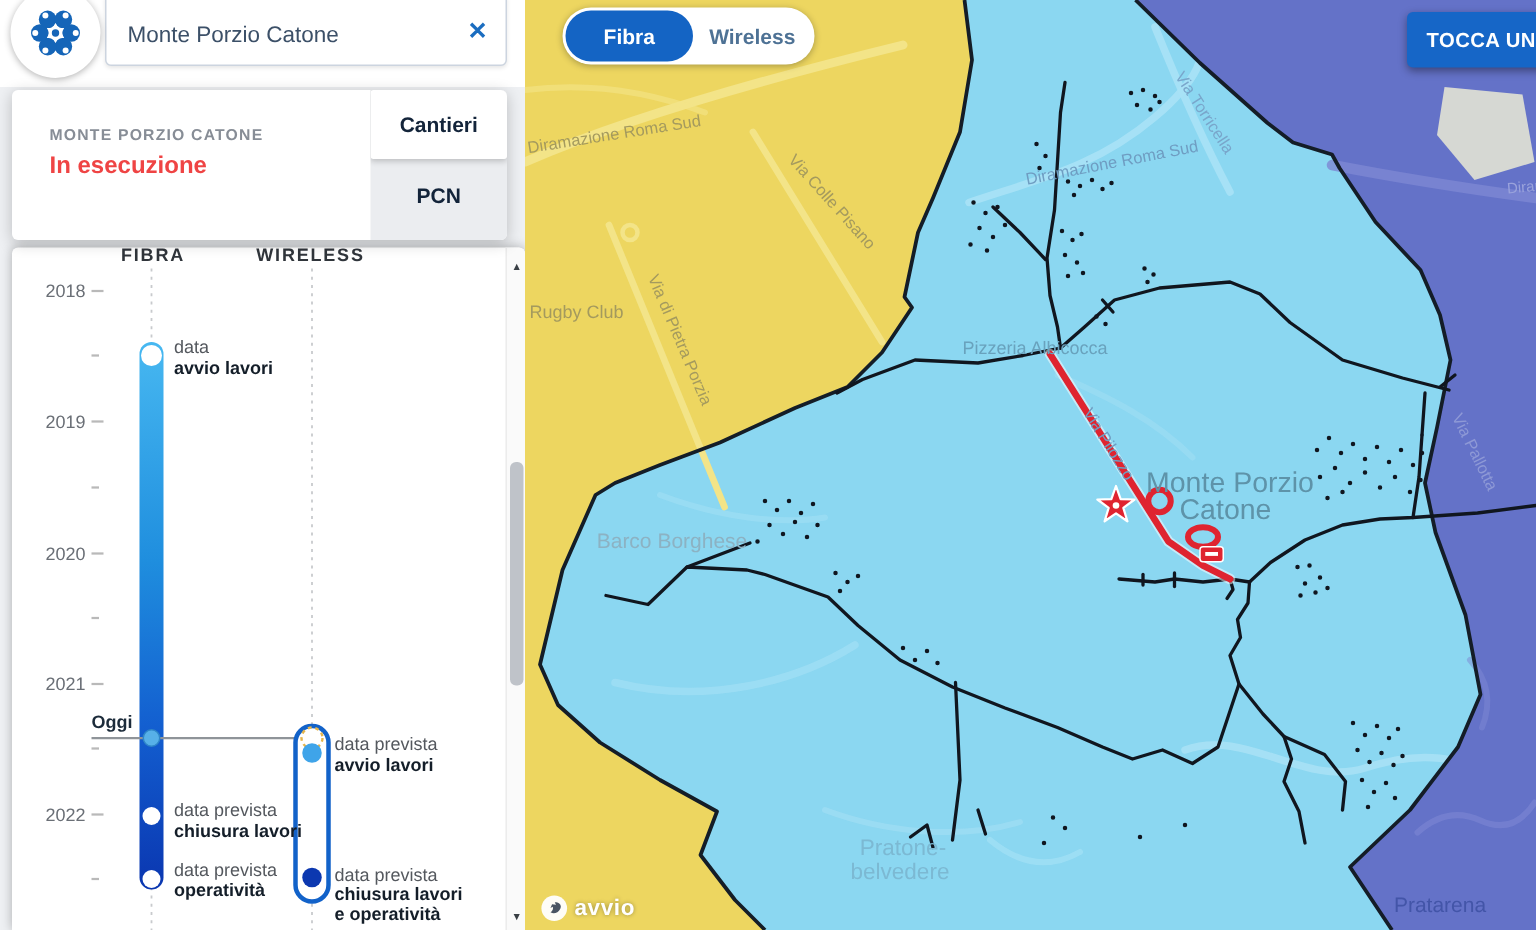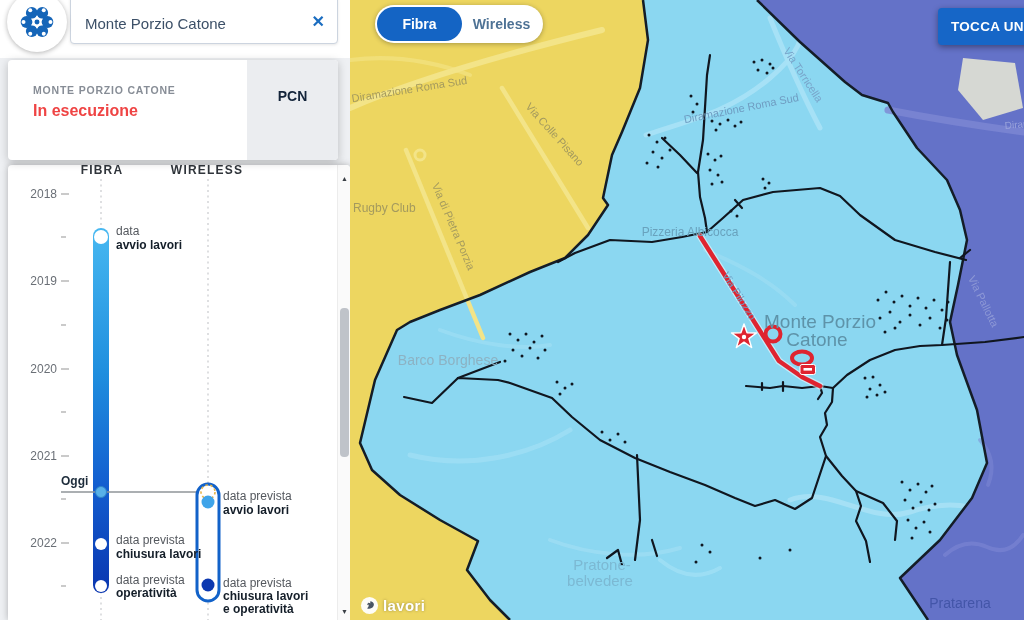--- a/index.html
+++ b/index.html
@@ -15,21 +15,21 @@
   .search-box input{position:absolute;left:12px;top:8px;width:210px;height:34px;border:none;outline:none;
        font-family:"Liberation Sans",sans-serif;font-size:15px;color:#3c5068;background:transparent}
   .search-clear{position:absolute;right:12px;top:14px;color:#1b6dc0;font-size:16px;font-weight:bold;cursor:pointer;line-height:22px}
   .result-card{position:absolute;left:8px;top:60px;width:330px;height:100px;background:#fff;border-radius:4px;
        box-shadow:0 2px 10px rgba(0,0,0,.22)}
   .muni-label{position:absolute;left:25px;top:24px;font-size:10.5px;font-weight:bold;color:#878d96;letter-spacing:.8px}
   .status-text{position:absolute;left:25px;top:42px;font-size:16px;font-weight:600;color:#ef4444}
   .tabs{position:absolute;right:0;top:0;width:91px;height:100px;background:#ebedf0;border-radius:0 4px 4px 0;overflow:hidden}
   .tab{width:91px;height:46px;line-height:46px;text-align:center;font-size:14px;font-weight:bold;color:#13243a;cursor:pointer}
   .tab.active{background:#fff;box-shadow:0 1px 4px rgba(0,0,0,.22);border-radius:2px}
-  .tab.inactive{margin-top:13px}
+  .tab.inactive{margin-top:1px}
   
   .timeline-card{position:absolute;left:8px;top:165px;width:342px;height:455px;background:#fff;
        border-radius:4px 4px 0 0;box-shadow:0 0 7px rgba(0,0,0,.28);overflow:hidden}
   .scrollbar{position:absolute;right:0;top:0;width:13px;height:455px;background:#fafafa;border-left:1px solid #ececec;box-sizing:border-box}
   .scroll-thumb{position:absolute;left:2px;top:143px;width:9px;height:149px;background:#bfc3c9;border-radius:4px}
   .scroll-arrow{position:absolute;left:0;width:13px;text-align:center;font-size:7px;color:#3a3f45}
   .arrow-up{top:10px}.arrow-down{bottom:5px}
   
   .map{position:absolute;left:350px;top:0;width:674px;height:620px;overflow:hidden;background:#8bd7f1}
   .map-pill{position:absolute;left:25px;top:5px;width:168px;height:38px;background:#fff;border-radius:19px;
@@ -143,20 +143,21 @@
           <polygon points="0,7 -6.06,-3.5 6.06,-3.5"></polygon>
       </g>
       <circle cx="0" cy="0" r="2.6" fill="#1565b8"></circle>
     </svg>
   </div>
 
   <div class="result-card">
     <div class="muni-label">MONTE PORZIO CATONE</div>
     <div class="status-text">In esecuzione</div>
     <div class="tabs">
+      <div class="tab active">Cantieri</div>
       <div class="tab inactive">PCN</div>
     </div>
   </div>
 </div>
 
 <div class="map">
   <svg width="674" height="620">
 
     <rect x="0" y="0" width="674" height="620" fill="#8bd7f1"></rect>
     <g stroke="#a9e2f6" fill="none" stroke-linecap="round">
@@ -254,15 +255,15 @@
     <div class="pill-wireless">Wireless</div>
   </div>
 
   <div class="cta-btn">TOCCA UN A</div>
 
   <div class="mapbox-logo">
     <svg width="19" height="19" viewBox="0 0 20 20">
       <circle cx="10" cy="10" r="9" fill="#fff" opacity=".95"></circle>
       <path d="M13.5 6.5c-1.2-1.2-3.1-1.4-4.2-.5l1.3 1.3-2.8.4-.4 2.8 1.3-1.3c.9 1.1.7 3-.5 4.2 1.6.5 3.4-.1 4.6-1.3 1.2-1.2 1.8-3 1.3-4.6z" fill="#4a5563" transform="rotate(15 10 10)"></path>
     </svg>
-    <span class="mapbox-word">lavori</span>
+    <span class="mapbox-word">avvio</span>
   </div>
 </div>
 
 </body></html>

